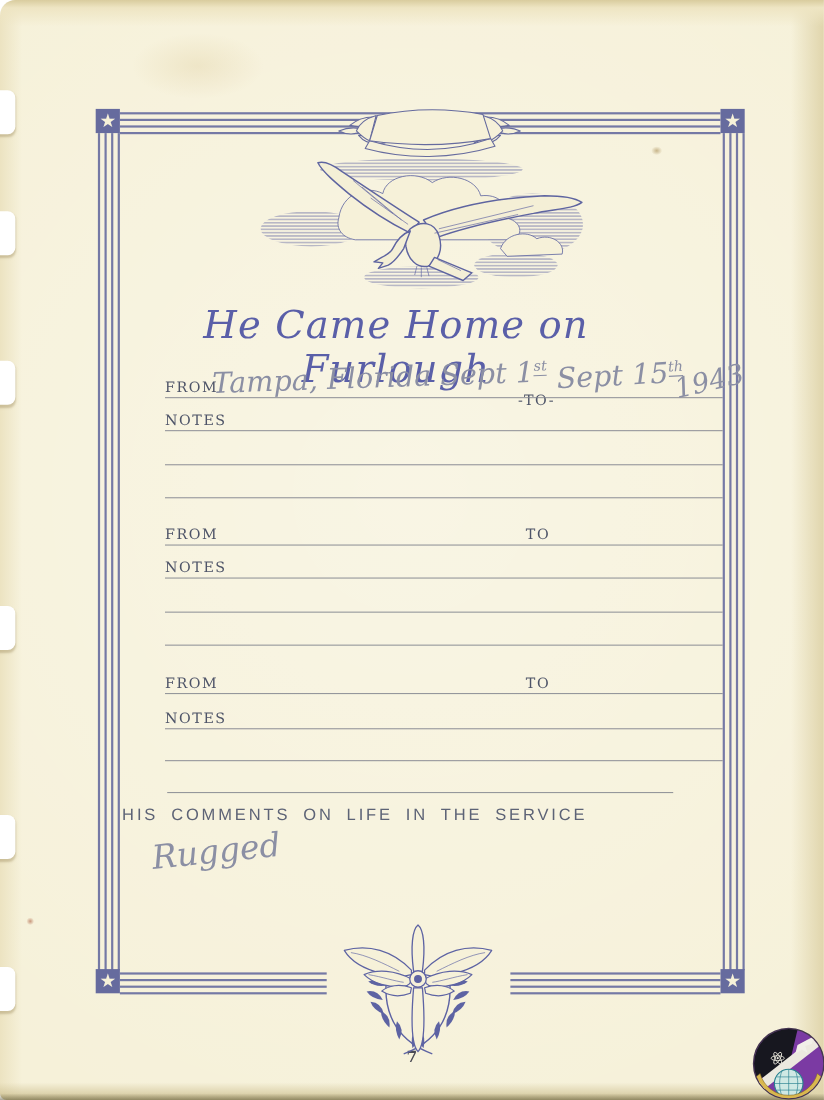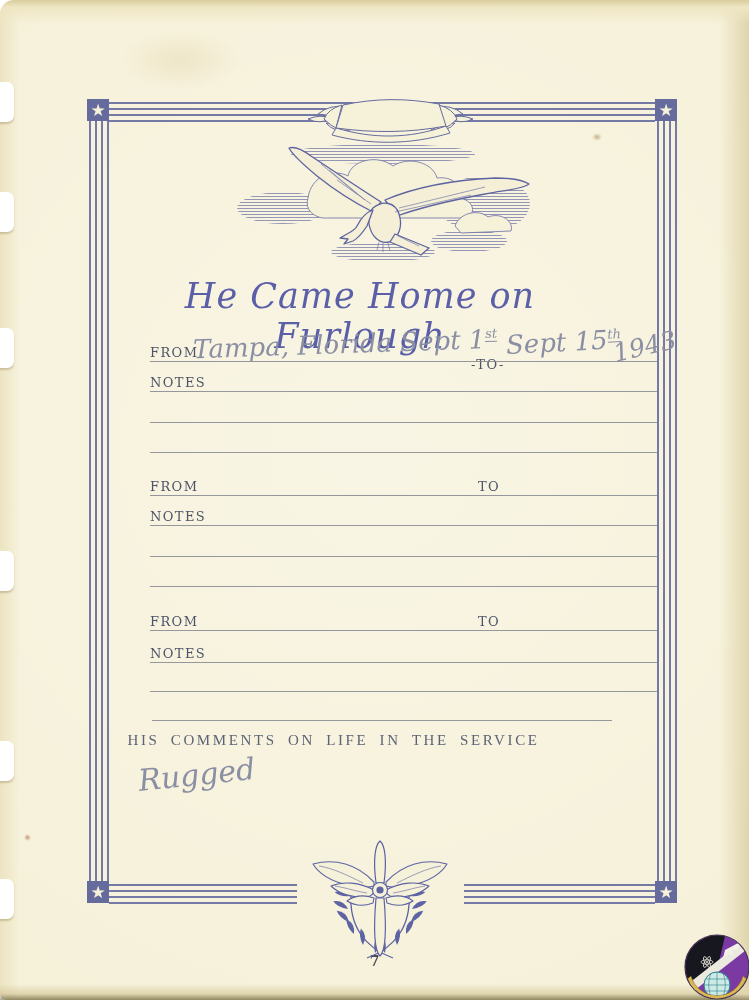--- a/index.html
+++ b/index.html
@@ -48,23 +48,23 @@
     font-family:"DejaVu Serif",serif;
   }
   
   .hand{
     position:absolute;font-style:italic;color:var(--pencil);
     font-family:"DejaVu Serif",serif;white-space:nowrap;z-index:5;
   }
   .hand sup{font-size:13px;border-bottom:1px solid var(--pencil);}
   
   #comments-heading{
-    position:absolute;left:92px;top:732px;width:483px;text-align:center;
+    position:absolute;left:81px;top:732px;width:483px;text-align:center;
     font-size:15px;letter-spacing:2.6px;word-spacing:5px;color:#5d6376;
-    font-family:Liberation Serif, serif;
+    font-family:Liberation Sans, sans-serif;
   }
   #page-number{
     position:absolute;left:0;top:953px;width:749px;text-align:center;
     font-size:14px;font-weight:bold;color:#4b4b55;font-family:"DejaVu Serif",serif;
   }
   .art{position:absolute;z-index:3;}
 </style>
 </head>
 <body>
 

